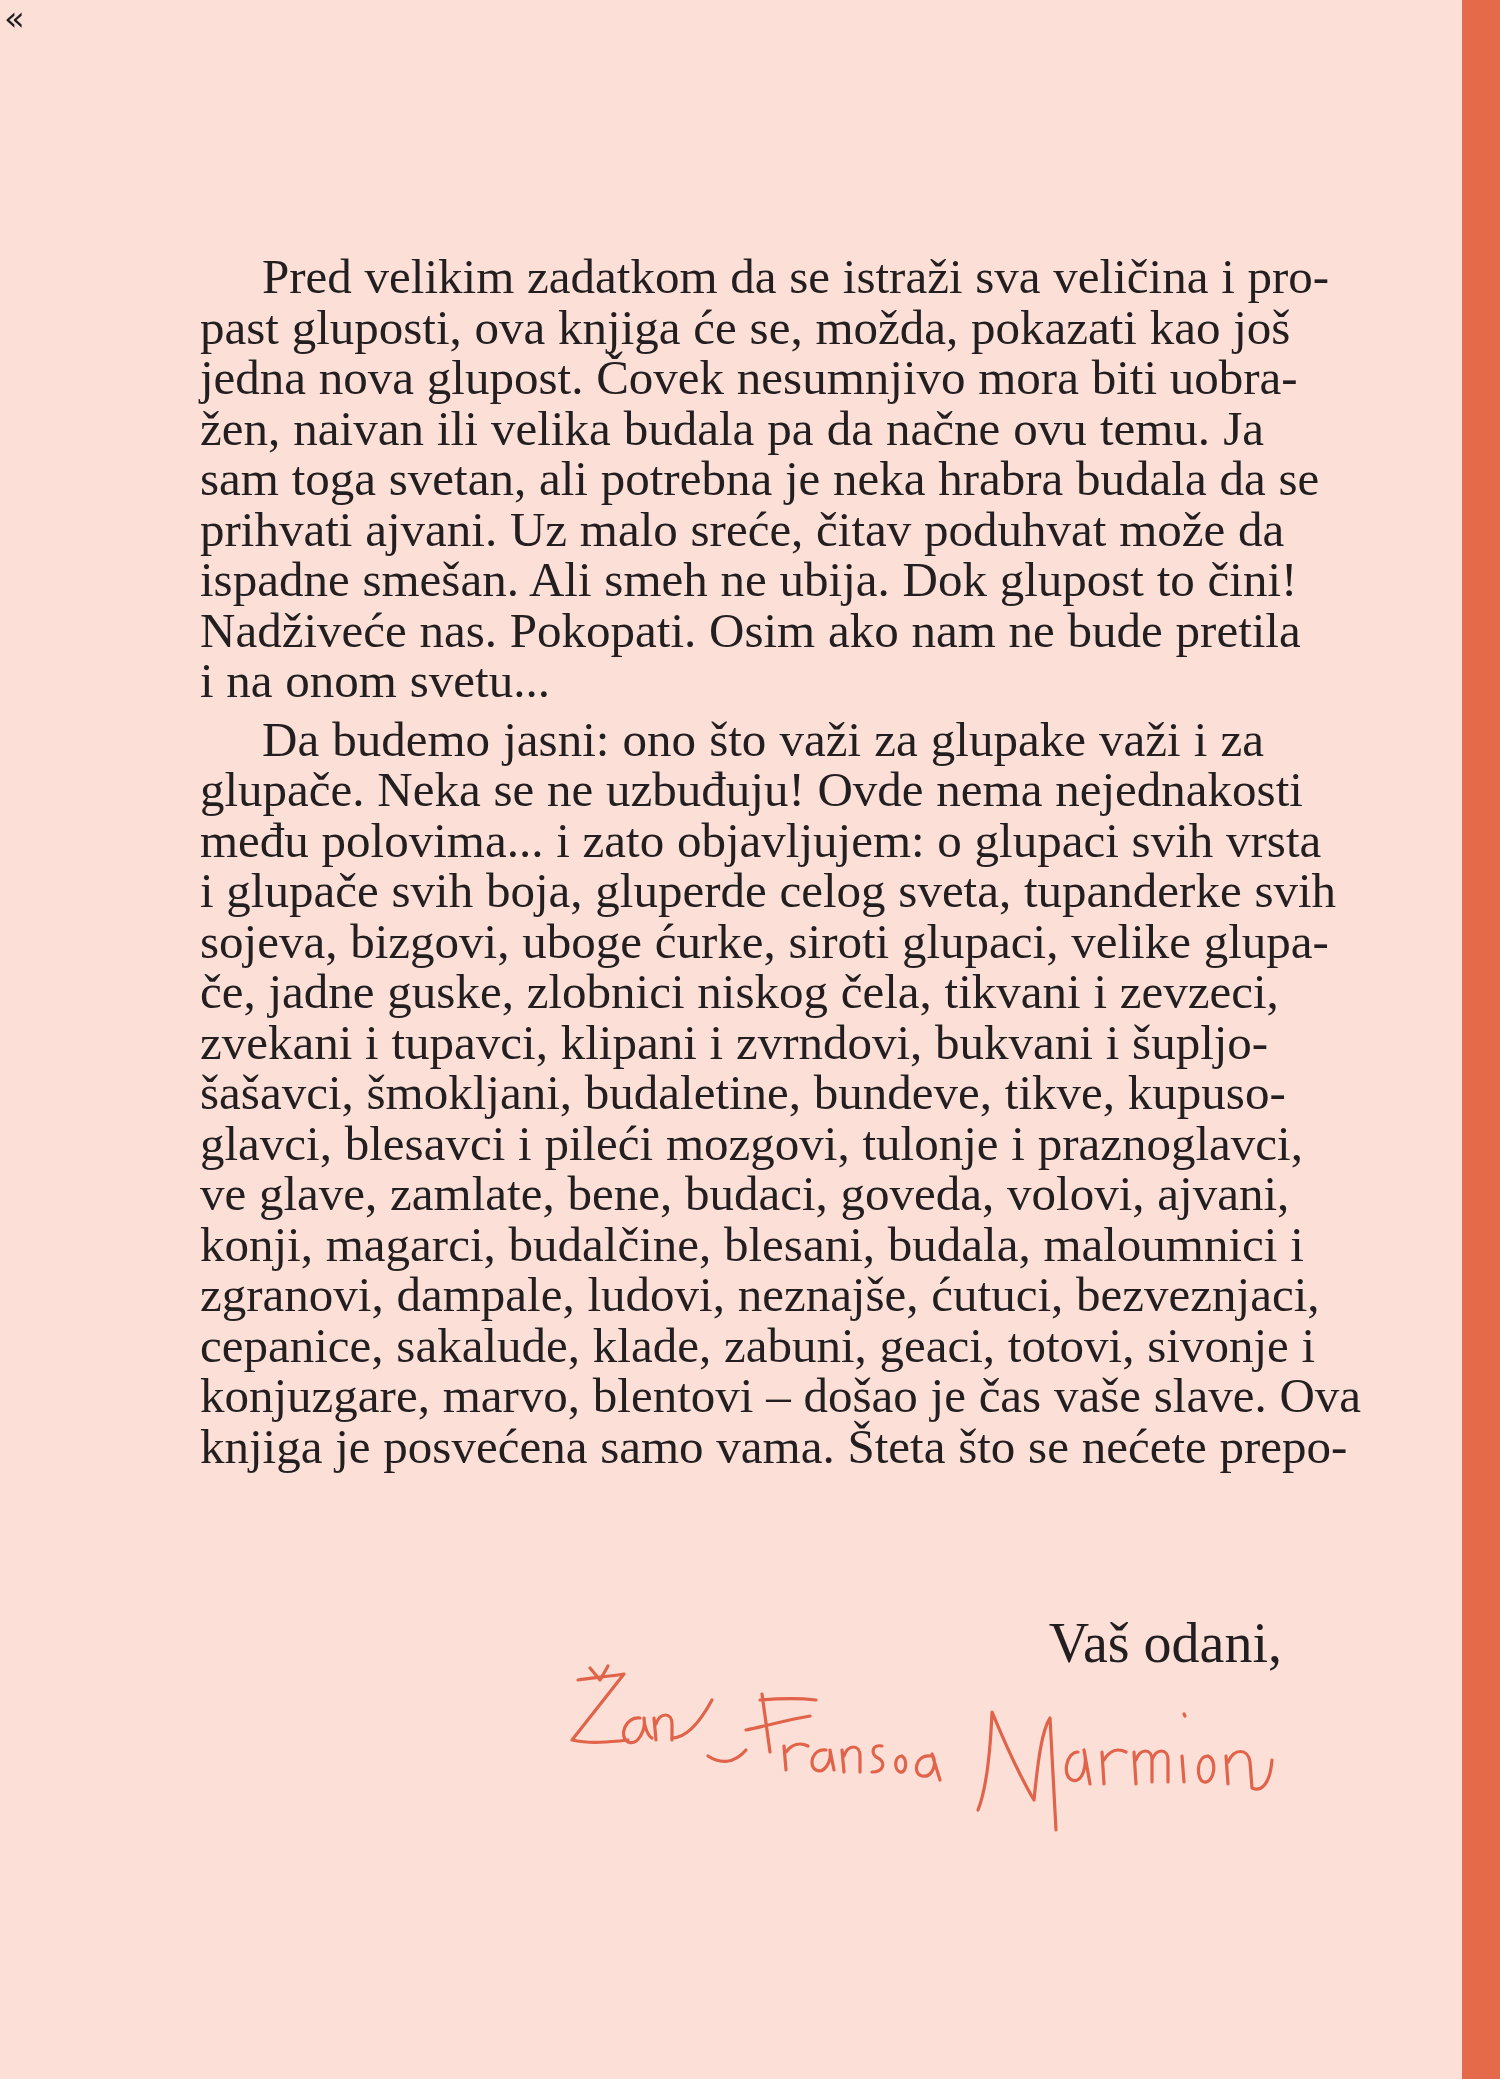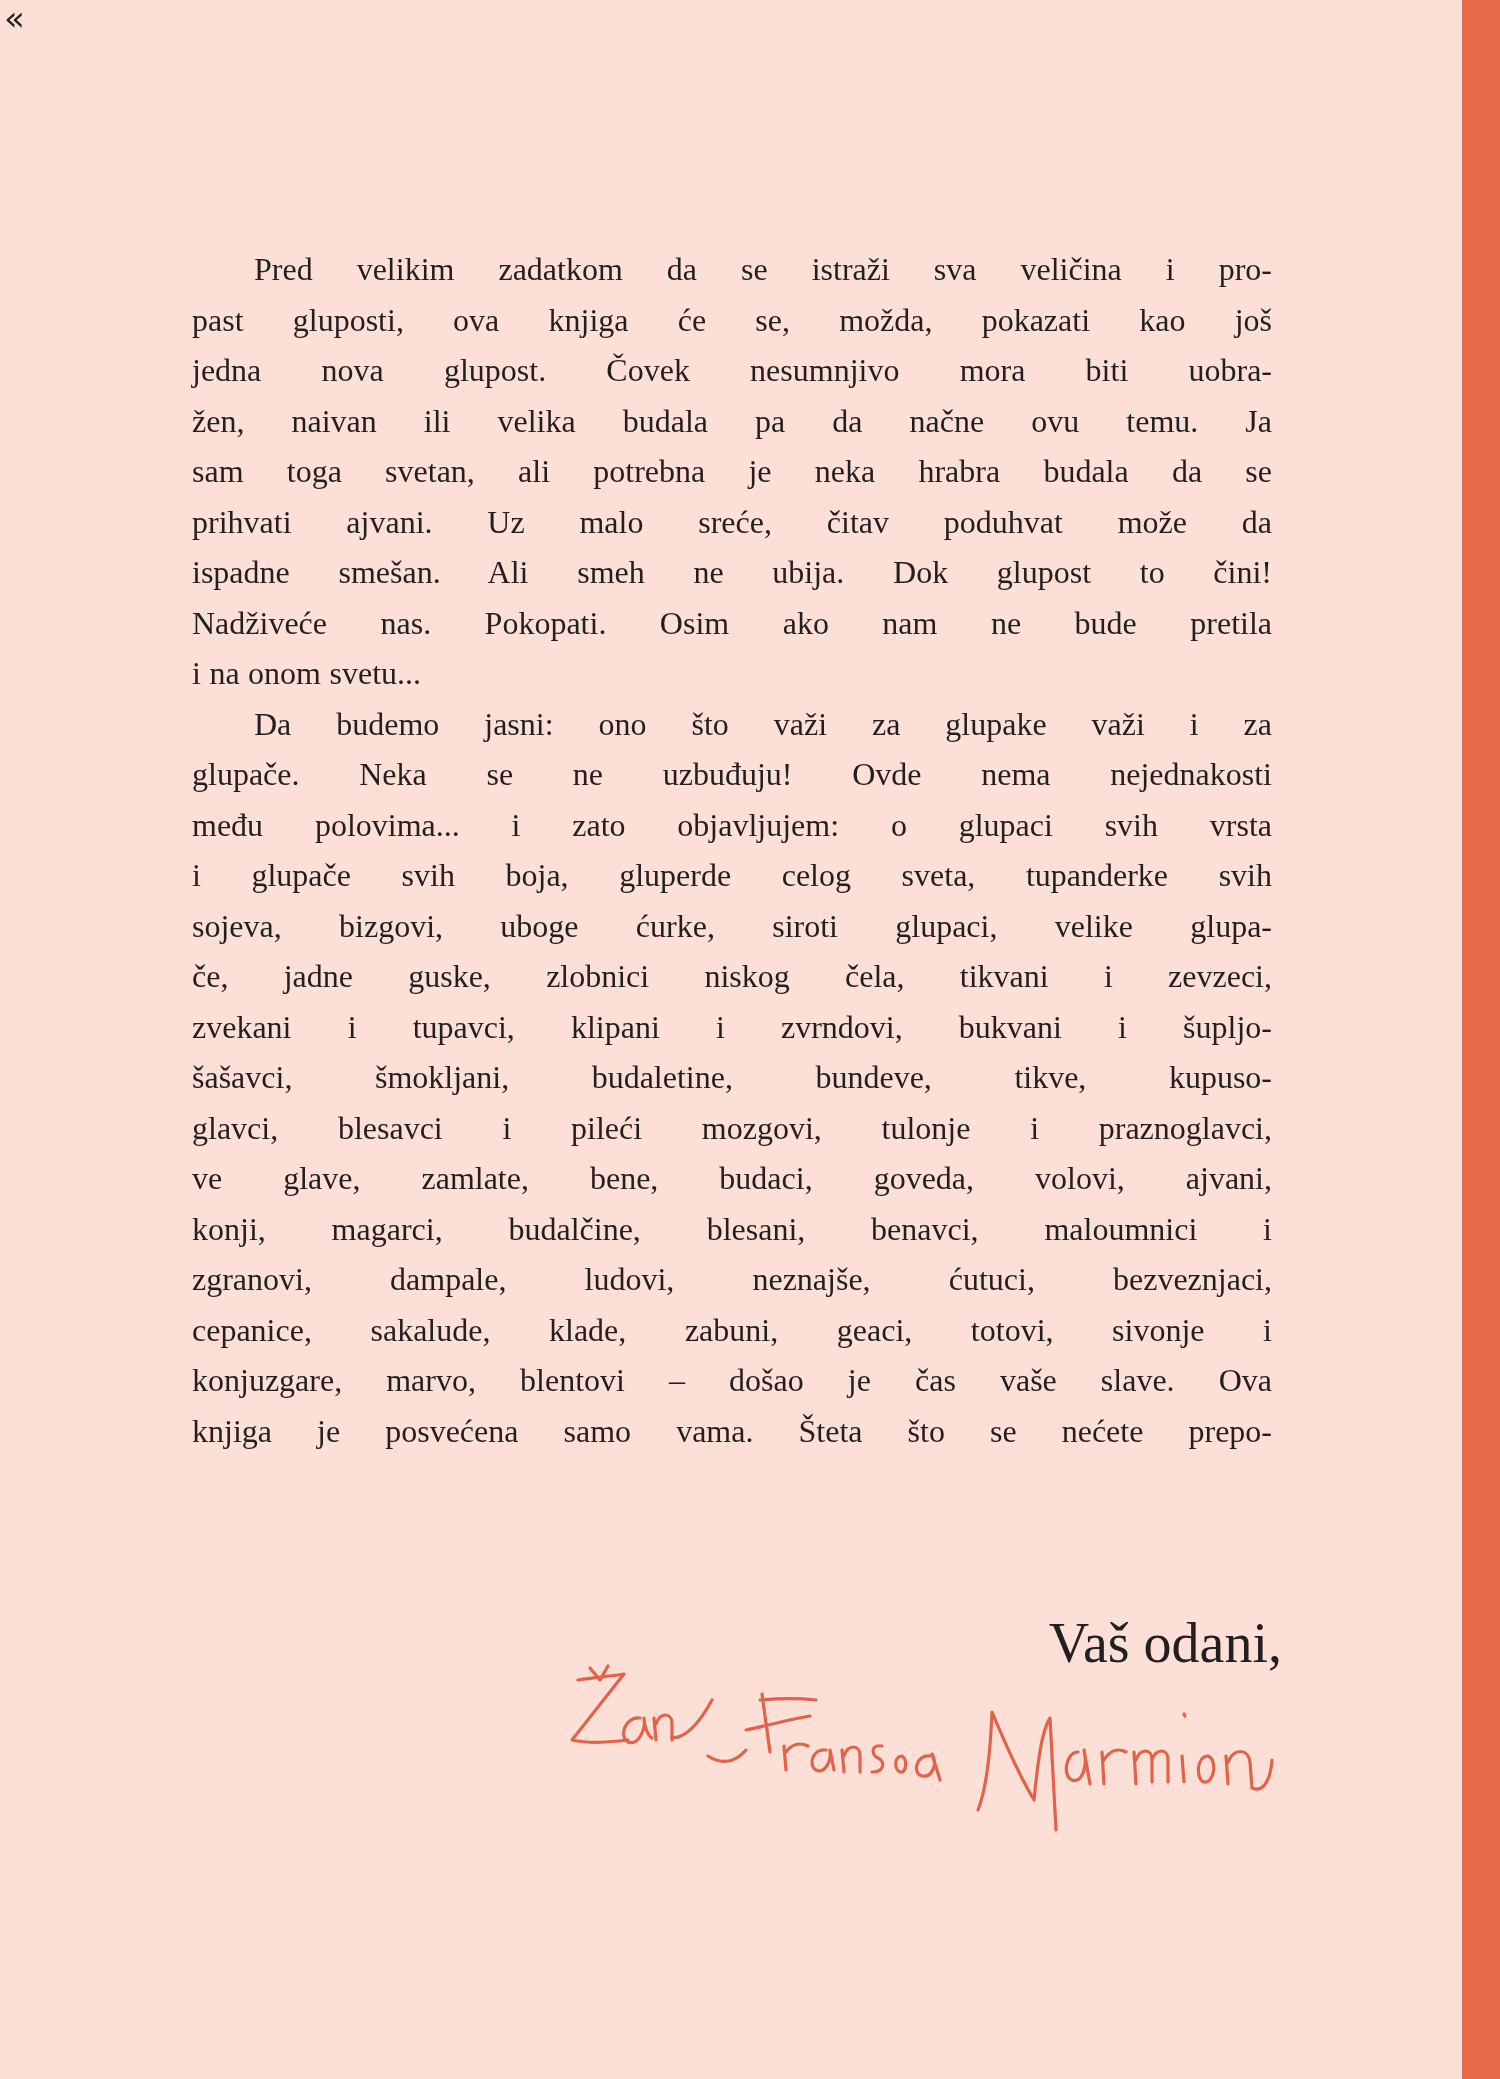--- a/index.html
+++ b/index.html
@@ -33,22 +33,22 @@
       cursor: pointer;
       font-family: "DejaVu Sans", sans-serif;
     }
     .text-block {
       position: absolute;
       left: 192px;
       top: 244px;
       width: 1080px;
     }
     .para {
-      margin: 0;
-      font-size: 32px;
+      margin: 8px;
+      font-size: 49px;
       line-height: 50.5px;
       text-align: justify;
       text-indent: 62px;
       hyphens: manual;
       word-spacing: 0.5px;
     }
     .line {
       display: block;
       text-align: justify;
       text-align-last: justify;
@@ -114,21 +114,21 @@
     <span class="line indent">Da budemo jasni: ono što važi za glupake važi i za</span>
     <span class="line">glupače. Neka se ne uzbuđuju! Ovde nema nejednakosti</span>
     <span class="line">među polovima... i zato objavljujem: o glupaci svih vrsta</span>
     <span class="line">i glupače svih boja, gluperde celog sveta, tupanderke svih</span>
     <span class="line">sojeva, bizgovi, uboge ćurke, siroti glupaci, velike glupa-</span>
     <span class="line">če, jadne guske, zlobnici niskog čela, tikvani i zevzeci,</span>
     <span class="line">zvekani i tupavci, klipani i zvrndovi, bukvani i šuplјo-</span>
     <span class="line">šašavci, šmokljani, budaletine, bundeve, tikve, kupuso-</span>
     <span class="line">glavci, blesavci i pileći mozgovi, tulonje i praznoglavci,</span>
     <span class="line">ve glave, zamlate, bene, budaci, goveda, volovi, ajvani,</span>
-    <span class="line">konji, magarci, budalčine, blesani, benavci, maloumnici i</span>
+    <span class="line">konji, magarci, budalčine, blesani, budala, maloumnici i</span>
     <span class="line">zgranovi, dampale, ludovi, neznajše, ćutuci, bezveznjaci,</span>
     <span class="line">cepanice, sakalude, klade, zabuni, geaci, totovi, sivonje i</span>
     <span class="line">konjuzgare, marvo, blentovi – došao je čas vaše slave. Ova</span>
     <span class="line">knjiga je posvećena samo vama. Šteta što se nećete prepo-</span>
   </p>
 </div>
 
 <div class="closing">Vaš odani,</div>
 
 <div class="signature">

